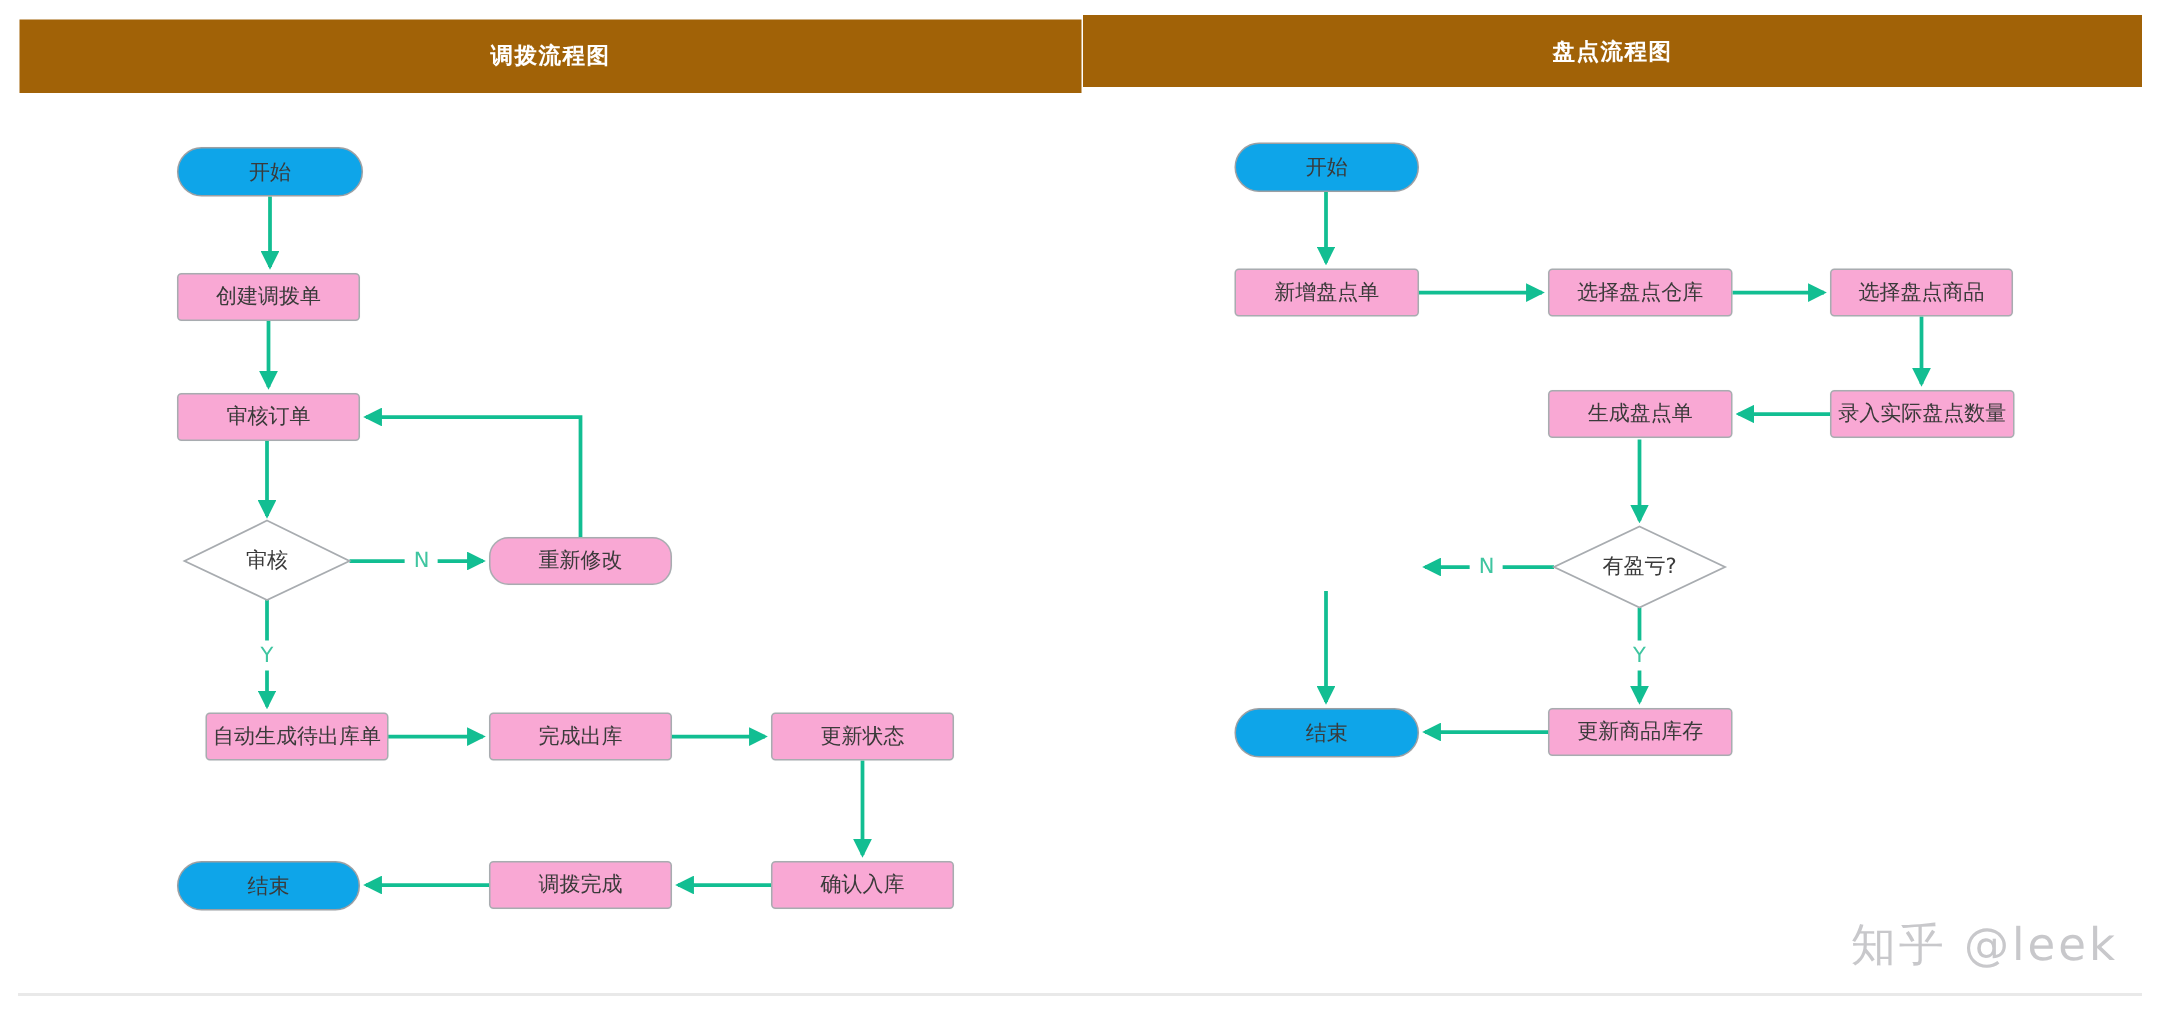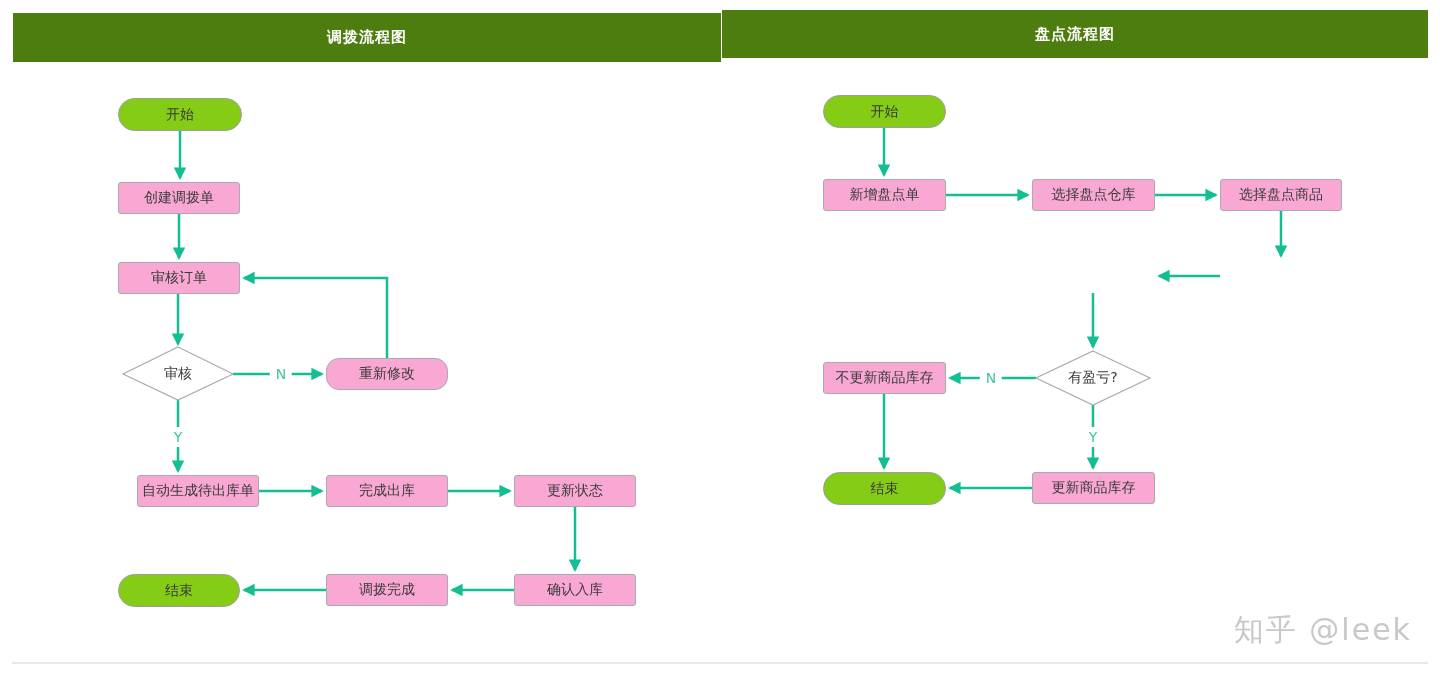--- a/index.html
+++ b/index.html
@@ -3,33 +3,33 @@
 <meta charset="utf-8">
 <style>
   * { margin:0; padding:0; box-sizing:border-box; }
   html,body { background:#ffffff; }
   body { font-family:"DejaVu Sans","Liberation Sans",sans-serif; }
   .canvas {
     position:relative; width:1440px; height:679px;
     background:#ffffff; overflow:hidden;
   }
   .title-bar {
-    position:absolute; background:#4d7c0f; color:#ffffff;
+    position:absolute; background:#a16207; color:#ffffff;
     display:flex; align-items:center; justify-content:center;
     font-size:15px; font-weight:bold; letter-spacing:1px;
   }
   .edges { position:absolute; left:0; top:0; }
   .node {
     position:absolute; display:flex; align-items:center; justify-content:center;
     font-size:14px; color:#3a3a3a; text-align:center;
     background:#f9a8d4; border:1px solid #a8acb0; border-radius:3px;
     box-shadow:0 0 0 0.5px rgba(0,0,0,0.02);
   }
   .terminal {
-    background:#84cc16; border:1px solid #9b9fa3; border-radius:17px;
+    background:#0ea5e9; border:1px solid #9b9fa3; border-radius:17px;
   }
   .diamond-label {
     position:absolute; display:flex; align-items:center; justify-content:center;
     font-size:14px; color:#3a3a3a; background:transparent; border:none;
     transform:translate(-50%,-50%);
   }
   .edge-label {
     position:absolute; transform:translate(-50%,-50%);
     background:#ffffff; color:#3fc5a0; font-size:14px; padding:0 6px;
     line-height:20px;
@@ -103,22 +103,23 @@
   <div class="node" style="left:326px; top:574px; width:122px; height:32px;">调拨完成</div>
   <div class="node terminal" style="left:118px; top:574px; width:122px; height:33px;">结束</div>
 
   <div class="edge-label" style="left:281px; top:374px;">N</div>
   <div class="edge-label" style="left:178px; top:437px;">Y</div>
 
   <div class="node terminal" style="left:823px; top:95px; width:123px; height:33px;">开始</div>
   <div class="node" style="left:823px; top:179px; width:123px; height:32px;">新增盘点单</div>
   <div class="node" style="left:1032px; top:179px; width:123px; height:32px;">选择盘点仓库</div>
   <div class="node" style="left:1220px; top:179px; width:122px; height:32px;">选择盘点商品</div>
+  <div class="node" style="left:1220px; top:260px; width:123px; height:32px;">录入实际盘点数量</div>
+  <div class="node" style="left:1032px; top:260px; width:123px; height:32px;">生成盘点单</div>
   <div class="diamond-label" style="left:1093px; top:378px;">有盈亏?</div>
-  <div class="node" style="left:823px; top:362px; width:123px; height:32px;">不更新商品库存</div>
   <div class="node" style="left:1032px; top:472px; width:123px; height:32px;">更新商品库存</div>
   <div class="node terminal" style="left:823px; top:472px; width:123px; height:33px;">结束</div>
 
   <div class="edge-label" style="left:991px; top:378px;">N</div>
   <div class="edge-label" style="left:1093px; top:437px;">Y</div>
 
   <div class="watermark">知乎 @leek</div>
   <div class="bottom-divider"></div>
 
 </div>

